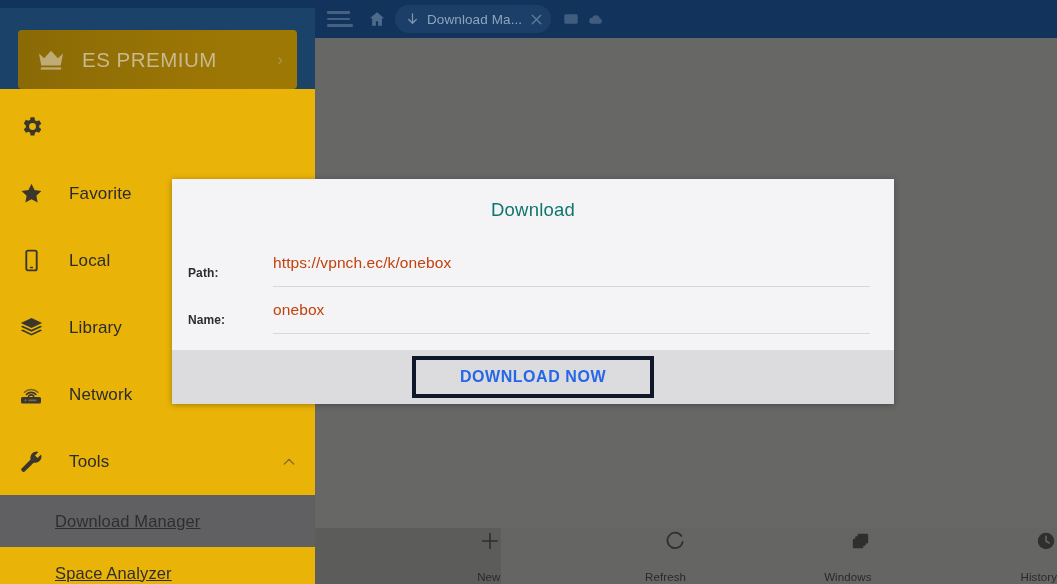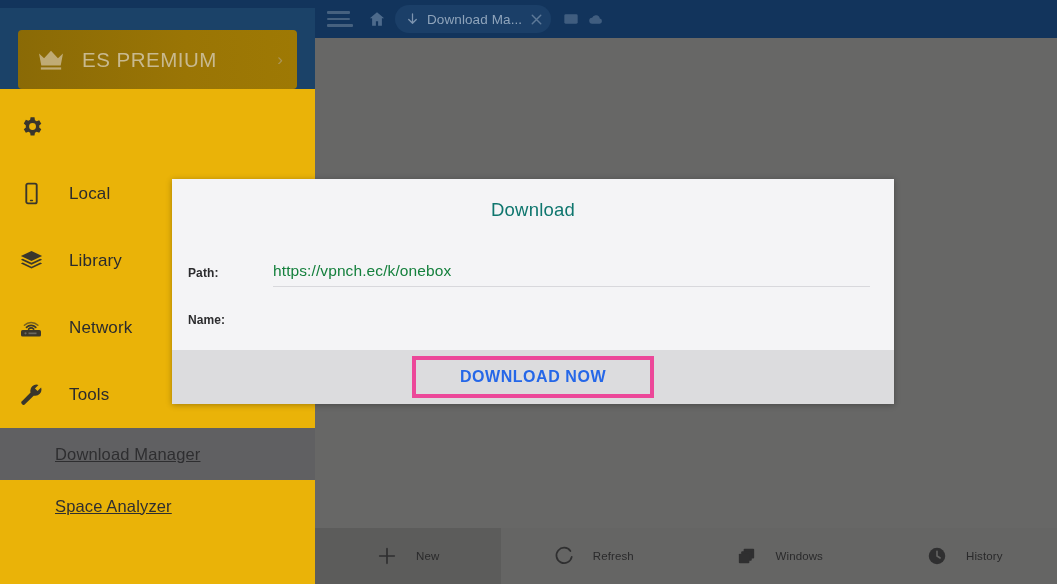--- a/index.html
+++ b/index.html
@@ -256,37 +256,37 @@
     text-align: left;
     color: #2c2c2e;
     font-size: 12px;
     font-weight: bold;
     padding-bottom: 7px;
     letter-spacing: .1px;
   }
   .dlg-value {
     flex: 1 1 auto;
     margin-left: 13px;
-    color: #15803d;
+    color: #c2410c;
     font-size: 15.5px;
-    padding-bottom: 6px;
+    padding-bottom: 14px;
     border-bottom: 1px solid #d8d8dc;
     letter-spacing: .1px;
   }
   .dlg-footer {
     background: #dcdcde;
     height: 54px;
     display: flex;
     align-items: center;
     justify-content: center;
     position: relative;
   }
   .dl-now-wrap {
     position: relative;
-    border: 4px solid #ec4899;
+    border: 4px solid #0f172a;
     padding: 8px 44px;
     background: #dcdcde;
   }
   .dl-now {
     color: #2567e8;
     font-size: 16px;
     font-weight: bold;
     letter-spacing: .55px;
     cursor: pointer;
   }
@@ -297,22 +297,22 @@
     left: 315px; bottom: 0;
     width: 742px;
     height: 56px;
     display: flex;
     z-index: 6;
     background: #656564;
   }
   .bn-item {
     flex: 1 1 0;
     display: flex;
-    flex-direction: row;
-    align-items: center;
+    flex-direction: column;
+    align-items: flex-end;
     justify-content: center;
     gap: 18px;
     cursor: pointer;
   }
   .bn-item.active { background: #5c5c5b; }
   .bn-ico {
     height: 24px;
     display: flex;
     align-items: center;
     justify-content: center;
@@ -394,20 +394,28 @@
     <div class="sb-list">
 
       <div class="sb-item">
         <span class="sb-ico">
           <svg width="25" height="25" viewBox="0 0 24 24">
               <path fill="#2d2d2f" d="M19.4 13a7.6 7.6 0 0 0 0-2l2-1.6-2-3.4-2.4 1a7.5 7.5 0 0 0-1.7-1L14.9 3h-3.8l-.4 2.6a7.5 7.5 0 0 0-1.7 1l-2.4-1-2 3.4L6.6 11a7.6 7.6 0 0 0 0 2l-2 1.6 2 3.4 2.4-1a7.5 7.5 0 0 0 1.7 1l.4 2.6h3.8l.4-2.6a7.5 7.5 0 0 0 1.7-1l2.4 1 2-3.4Zm-6.4 2.3a3.3 3.3 0 1 1 0-6.6 3.3 3.3 0 0 1 0 6.6Z"></path>
             </svg>
         </span>
       </div>
 
+      <div class="sb-item">
+        <span class="sb-ico">
+          <svg width="25" height="25" viewBox="0 0 24 24">
+              <path fill="#2d2d2f" d="M12 2.6l2.9 6 6.6.9-4.8 4.6 1.2 6.5L12 17.5 6.1 20.6l1.2-6.5L2.5 9.5l6.6-.9Z"></path>
+            </svg>
+        </span>
+        <span class="sb-text">Favorite</span>
+      </div>
 
       <div class="sb-item">
         <span class="sb-ico">
           <svg width="25" height="25" viewBox="0 0 24 24">
             <rect x="7" y="2.5" width="10" height="19" rx="1.6" fill="none" stroke="#2d2d2f" stroke-width="1.8"></rect>
             <rect x="10.4" y="18" width="3.2" height="1.5" rx=".7" fill="#2d2d2f"></rect>
           </svg>
         </span>
         <span class="sb-text">Local</span>
       </div>
@@ -511,20 +519,21 @@
 
     <div class="dlg-body">
 
       <div class="dlg-row">
         <span class="dlg-label">Path:</span>
         <span class="dlg-value">https://vpnch.ec/k/onebox</span>
       </div>
 
       <div class="dlg-row">
         <span class="dlg-label">Name:</span>
+        <span class="dlg-value">onebox</span>
       </div>
 
     </div>
 
     <div class="dlg-footer">
       <div class="dl-now-wrap">
         <span class="dl-now">DOWNLOAD NOW</span>
       </div>
     </div>
 

